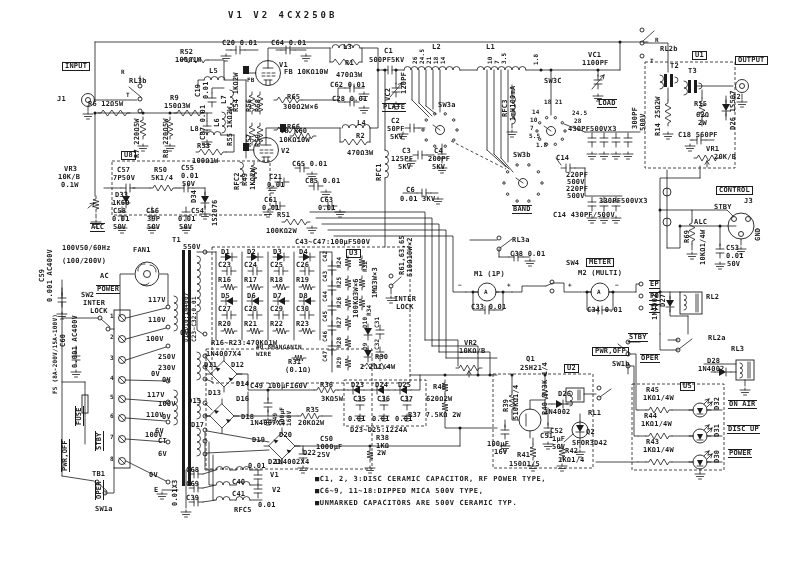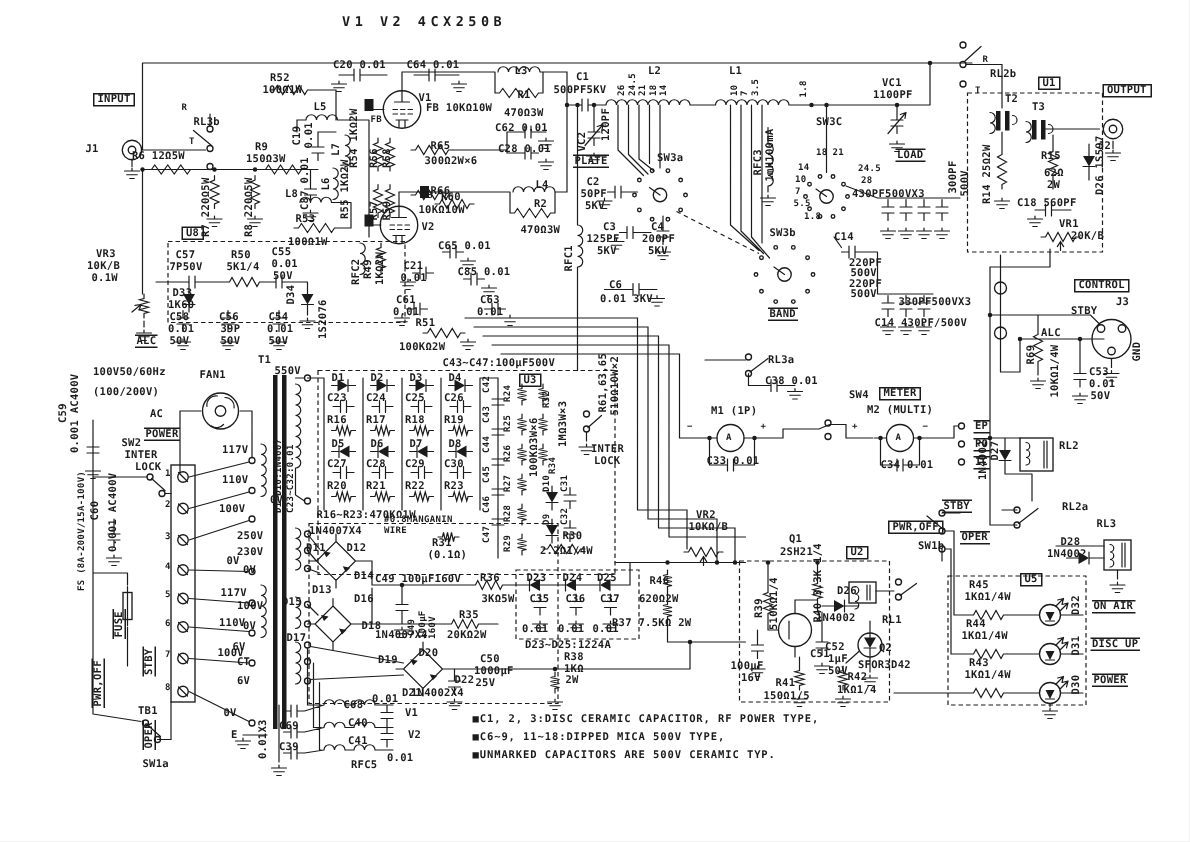--- a/index.html
+++ b/index.html
@@ -244,21 +244,21 @@
       <span class="lb" style="left: 181px; top: 173px;">0.01</span>
       <span class="lb" style="left: 182px; top: 181px;">50V</span>
       <span class="lb" style="left: 115px; top: 192px;">D33</span>
       <span class="lb" style="left: 112px; top: 200px;">1K60</span>
       <span class="lb" style="left: 113px; top: 208px;">C58</span>
       <span class="lb" style="left: 112px; top: 216px;">0.01</span>
       <span class="lb" style="left: 113px; top: 224px;">50V</span>
       <span class="lb" style="left: 146px; top: 208px;">C56</span>
       <span class="lb" style="left: 147px; top: 216px;">39P</span>
       <span class="lb" style="left: 147px; top: 224px;">50V</span>
-      <span class="lb" style="left: 179px; top: 208px; text-align: center;">C54</span>
+      <span class="lb" style="left: 191px; top: 208px; text-align: center;">C54</span>
       <span class="lb" style="left: 178px; top: 216px;">0.01</span>
       <span class="lb" style="left: 179px; top: 224px;">50V</span>
       <span class="lb v" style="left: 191px; top: 203px;">D34</span>
       <span class="lb v" style="left: 212px; top: 226px;">1S2076</span>
       <span class="lb u" style="left: 90px; top: 223px;">ALC</span>
       <span class="lb" style="left: 343px; top: 44px;">L3</span>
       <span class="lb" style="left: 345px; top: 60px;">R1</span>
       <span class="lb" style="left: 336px; top: 72px;">470Ω3W</span>
       <span class="lb" style="left: 357px; top: 120px;">L4</span>
       <span class="lb" style="left: 356px; top: 133px;">R2</span>
@@ -311,21 +311,21 @@
       <span class="lb s" style="left: 536px; top: 142px;">1.8</span>
       <span class="lb" style="left: 568px; top: 126px;">430PF500VX3</span>
       <span class="lb v" style="left: 632px; top: 129px;">300PF</span>
       <span class="lb v" style="left: 640px; top: 131px;">500V</span>
       <span class="lb" style="left: 556px; top: 155px;">C14</span>
       <span class="lb" style="left: 566px; top: 172px;">220PF</span>
       <span class="lb" style="left: 567px; top: 179px;">500V</span>
       <span class="lb" style="left: 566px; top: 186px;">220PF</span>
       <span class="lb" style="left: 567px; top: 193px;">500V</span>
       <span class="lb" style="left: 599px; top: 198px;">330PF500VX3</span>
-      <span class="lb" style="left: 583px; top: 212px;">C14 430PF/500V</span>
+      <span class="lb" style="left: 553px; top: 212px;">C14 430PF/500V</span>
       <span class="lb s" style="left: 655px; top: 37px;">R</span>
       <span class="lb" style="left: 660px; top: 46px;">RL2b</span>
       <span class="lb s" style="left: 650px; top: 58px;">T</span>
       <span class="lb b" style="left: 692px; top: 51px;">U1</span>
       <span class="lb b" style="left: 735px; top: 56px;">OUTPUT</span>
       <span class="lb" style="left: 732px; top: 94px;">J2</span>
       <span class="lb" style="left: 670px; top: 63px;">T2</span>
       <span class="lb" style="left: 688px; top: 68px;">T3</span>
       <span class="lb v" style="left: 655px; top: 136px;">R14 25Ω2W</span>
       <span class="lb" style="left: 694px; top: 101px;">R15</span>
@@ -557,21 +557,21 @@
       <span class="lb" style="left: 572px; top: 440px;">SFOR3D42</span>
       <span class="lb" style="left: 565px; top: 448px;">R42</span>
       <span class="lb" style="left: 558px; top: 457px;">1KΩ1/4</span>
       <span class="lb" style="left: 248px; top: 463px;">0.01</span>
       <span class="lb" style="left: 270px; top: 472px;">V1</span>
       <span class="lb" style="left: 232px; top: 479px;">C40</span>
       <span class="lb" style="left: 272px; top: 487px;">V2</span>
       <span class="lb" style="left: 232px; top: 491px;">C41</span>
       <span class="lb" style="left: 234px; top: 507px;">RFC5</span>
       <span class="lb" style="left: 258px; top: 502px;">0.01</span>
-      <span class="lb" style="left: 186px; top: 467px; padding-left: 43px;">C68</span>
+      <span class="lb" style="left: 186px; top: 467px;">C68</span>
       <span class="lb" style="left: 186px; top: 481px;">C69</span>
       <span class="lb" style="left: 186px; top: 495px;">C39</span>
       <span class="lb v" style="left: 172px; top: 506px;">0.01X3</span>
     </div>
   <div class="lb t" style="left:228px;top:11px">V1 V2 4CX250B</div>
   <div class="lb n" style="left:315px;top:476px">■C1, 2, 3:DISC CERAMIC CAPACITOR, RF POWER TYPE,</div>
   <div class="lb n" style="left:315px;top:488px">■C6~9, 11~18:DIPPED MICA 500V TYPE,</div>
   <div class="lb n" style="left:315px;top:500px">■UNMARKED CAPACITORS ARE 500V CERAMIC TYP.</div>
 </div>
 

